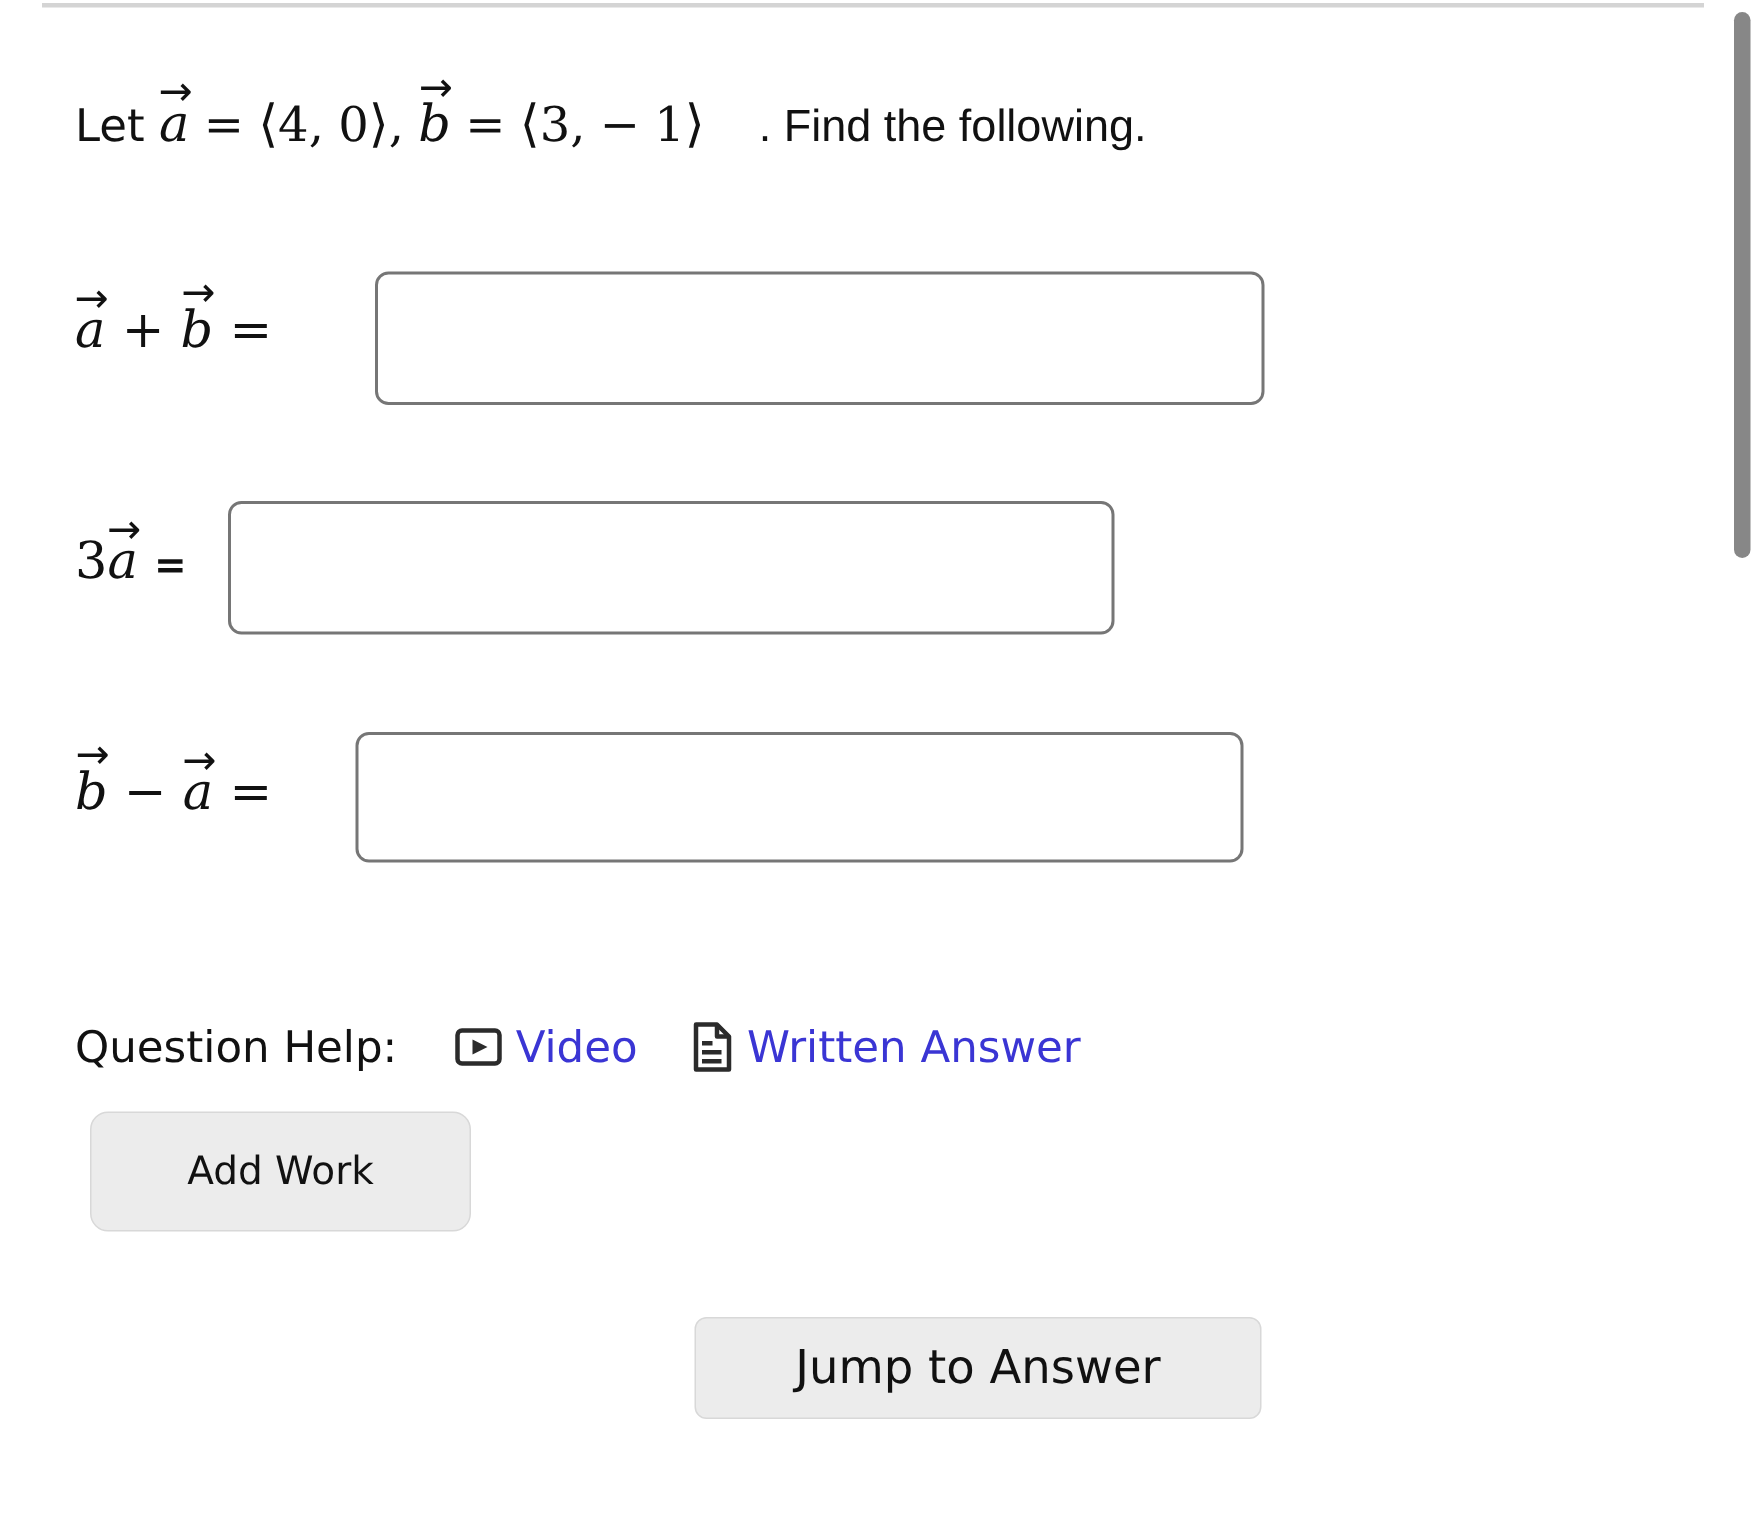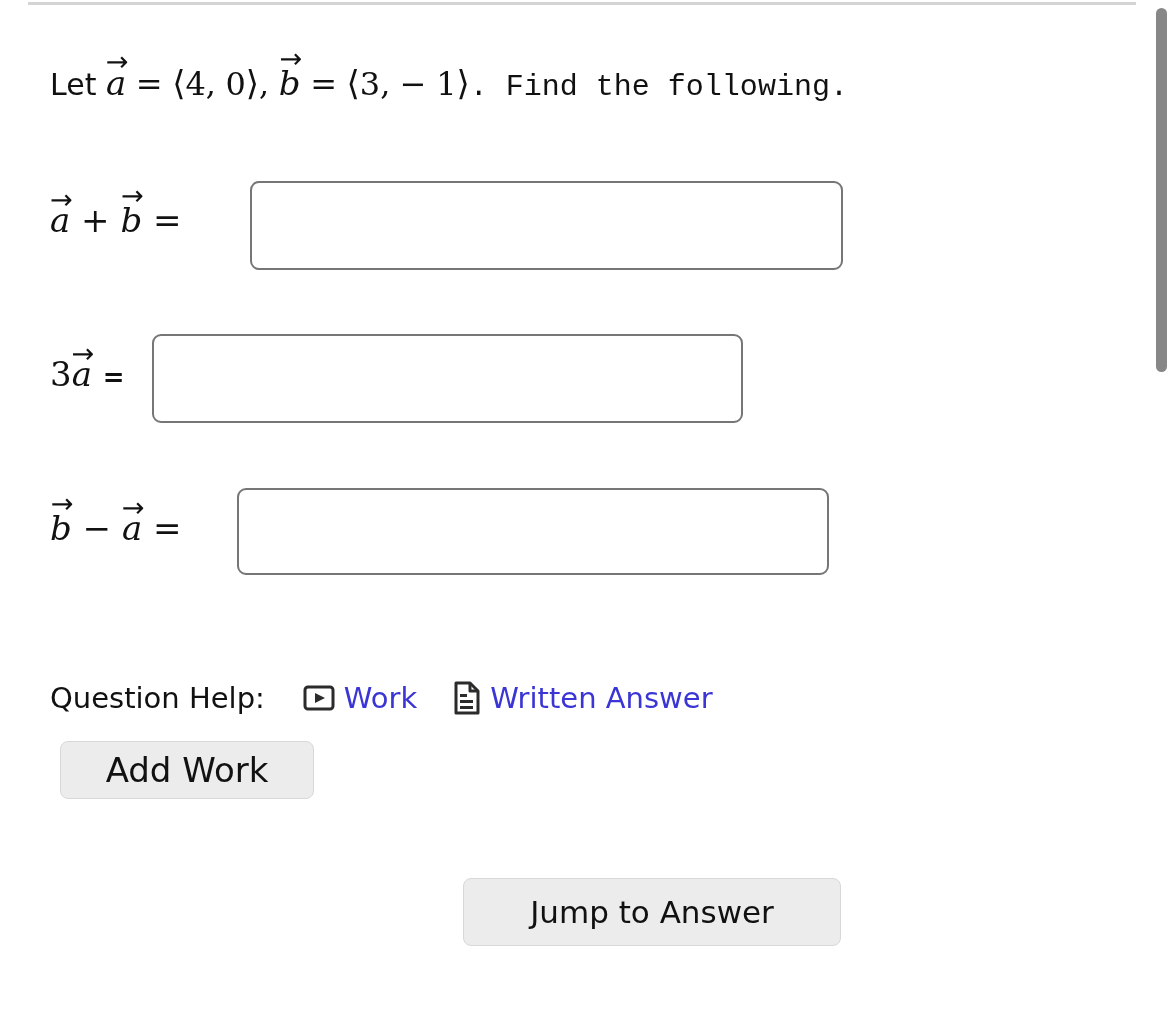--- a/index.html
+++ b/index.html
@@ -148,22 +148,23 @@
     border: 1px solid #d8d8d8;
     color: #111111;
   }
   .btn-primary {
     background: #4272c4;
     border: 1px solid #4272c4;
     color: #ffffff;
   }
   #add-work-btn {
     left: 52px; top: 741px;
-    width: 254px; height: 58px;
-    font-size: 34px;
+    width: 254px; height: 80px;
+    font-size: 26px;
+    border-radius: 12px;
   }
   #submit-btn {
     left: 52px; top: 878px;
     width: 384px; height: 68px;
     font-size: 31px;
   }
   #jump-btn {
     left: 455px; top: 878px;
     width: 378px; height: 68px;
     font-size: 31px;
@@ -181,21 +182,21 @@
     <div class="prompt">
       <span>Let</span>
       <span class="vec" style="font-size:34px;"><span class="arrow" style="top:-0.62em;font-size:0.80em;">→</span><span>a</span></span>
       <span class="mo" style="font-size:32px;">=</span>
       <span class="mo" style="font-size:34px;">⟨</span><span class="mn" style="font-size:32px;">4</span><span class="mo" style="font-size:32px;">,</span>
       <span class="mn" style="font-size:32px;">0</span><span class="mo" style="font-size:34px;">⟩</span><span class="mo" style="font-size:32px;">,</span>
       <span class="vec" style="font-size:34px;"><span class="arrow" style="top:-0.72em;font-size:0.80em;">→</span><span>b</span></span>
       <span class="mo" style="font-size:32px;">=</span>
       <span class="mo" style="font-size:34px;">⟨</span><span class="mn" style="font-size:32px;">3</span><span class="mo" style="font-size:32px;">,</span>
       <span class="mo" style="font-size:32px;">−</span>
-      <span class="mn" style="font-size:32px;">1</span><span class="mo" style="font-size:34px;">⟩</span><span style="font-size:30px;font-family:Liberation Mono, monospace;">. Find the following.</span>
+      <span class="mn" style="font-size:32px;">1</span><span class="mo" style="font-size:34px;">⟩</span><span style="font-size:30px;font-family:Liberation Sans, sans-serif;margin-left:36px;">. Find the following.</span>
     </div>
 
     <div class="eq-row">
       <div class="eq-label" style="left:42px; top:200px;">
         <span class="vec"><span class="arrow" style="top:-0.60em;font-size:0.80em;">→</span><span>a</span></span>
         <span class="mo">+</span>
         <span class="vec"><span class="arrow" style="top:-0.72em;font-size:0.80em;">→</span><span>b</span></span>
         <span class="mo">=</span>
       </div>
       <input class="answer-box" type="text" style="left: 242px; top: 181px; width: 593px; height: 89px;" placeholder="">
@@ -222,21 +223,21 @@
     <div id="help-row">
       <span id="help-label">Question Help:</span>
 
       <a id="video-link" class="help-link" href="#">
         <span class="help-icon">
           <svg width="32" height="28" viewBox="0 0 32 28" aria-hidden="true">
             <rect x="2" y="3" width="28" height="22" rx="3" ry="3" fill="none" stroke="#2b2b2b" stroke-width="3"></rect>
             <polygon points="12,9 22,14 12,19" fill="#2b2b2b"></polygon>
           </svg>
         </span>
-        <span>Work</span>
+        <span>Video</span>
       </a>
 
       <a id="written-link" class="help-link" href="#">
         <span class="help-icon">
           <svg width="28" height="34" viewBox="0 0 28 34" aria-hidden="true">
             <path d="M3 2 H17 L25 10 V32 H3 Z" fill="none" stroke="#2b2b2b" stroke-width="3" stroke-linejoin="round"></path>
             <path d="M17 2 V10 H25" fill="none" stroke="#2b2b2b" stroke-width="3" stroke-linejoin="round"></path>
             <rect x="7" y="13" width="7" height="3" fill="#2b2b2b"></rect>
             <rect x="7" y="19" width="13" height="3" fill="#2b2b2b"></rect>
             <rect x="7" y="25" width="13" height="3" fill="#2b2b2b"></rect>

